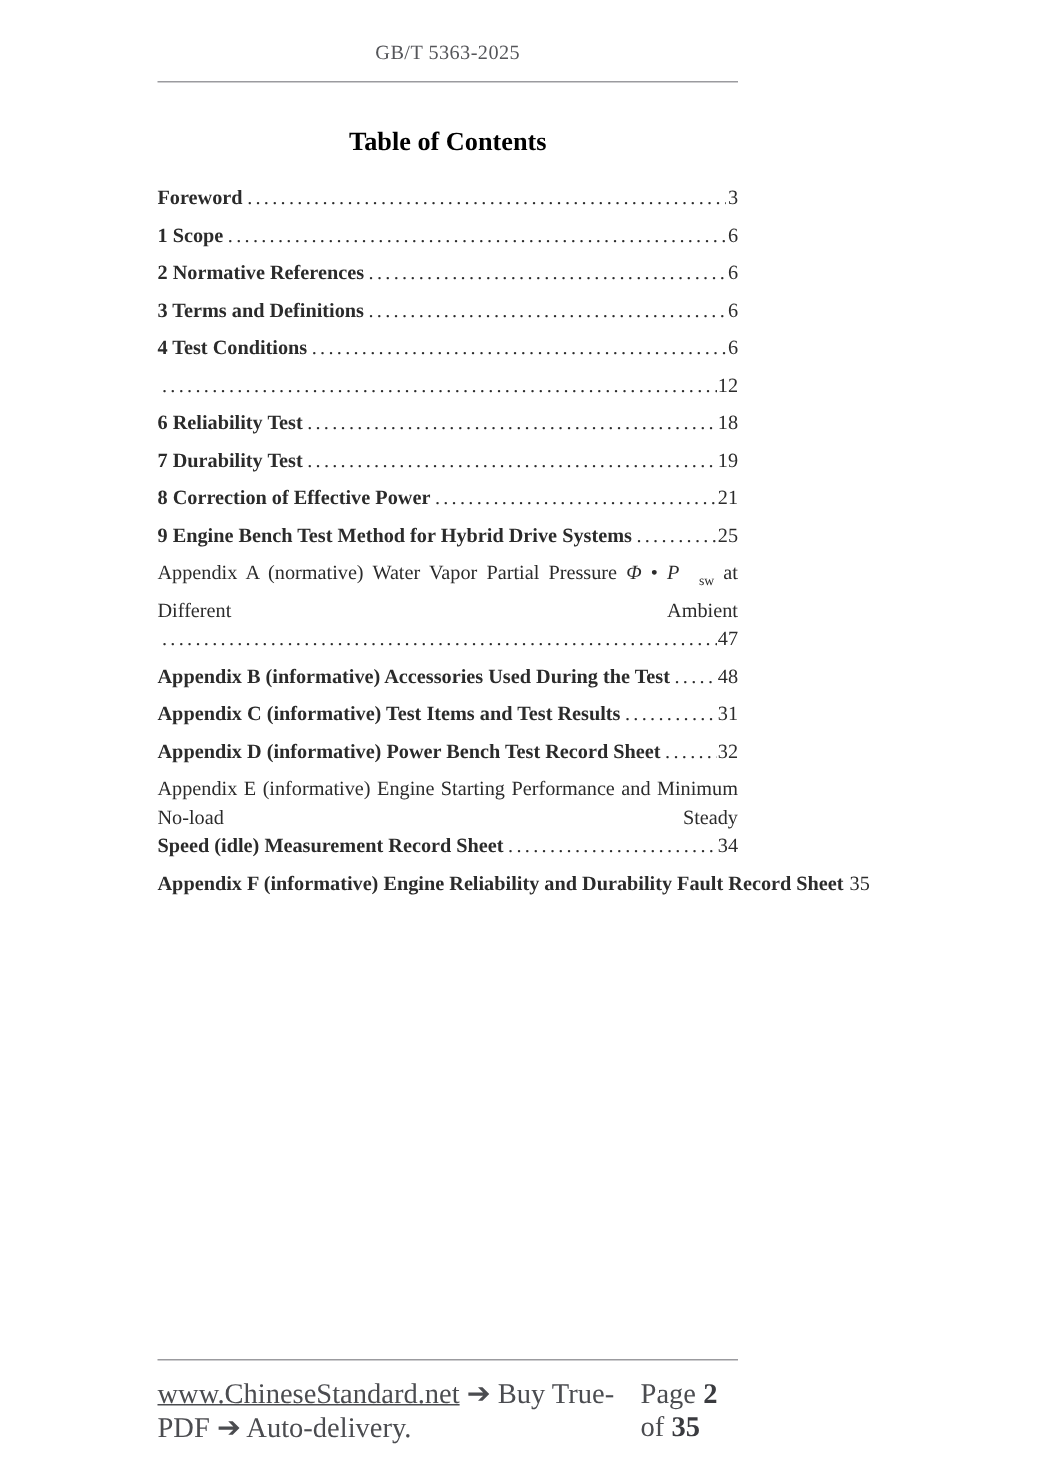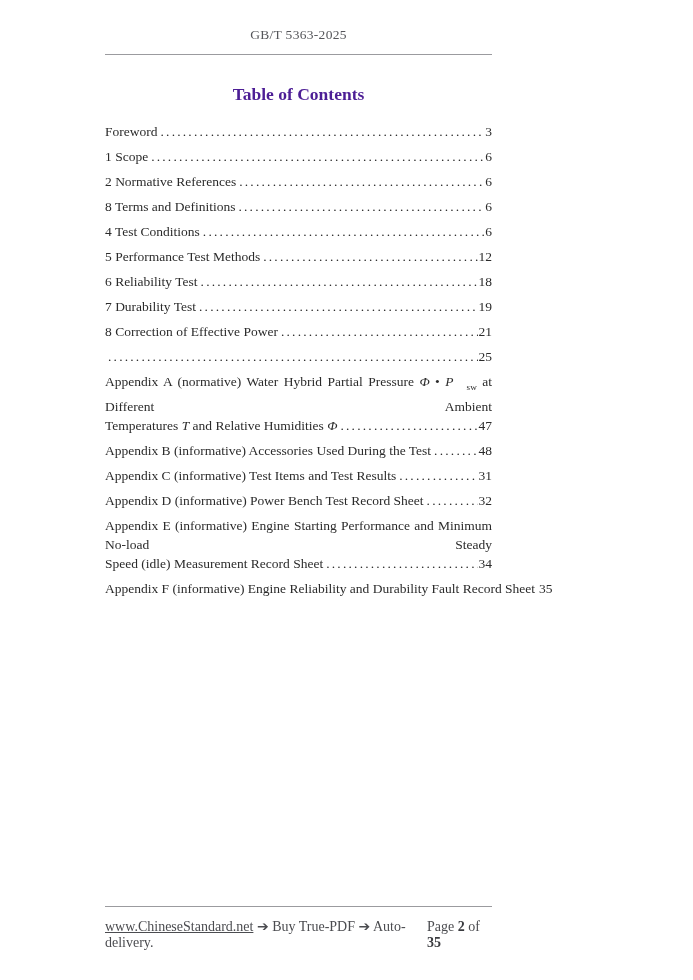--- a/index.html
+++ b/index.html
@@ -30,41 +30,42 @@
     margin-top: 11px;
     border-bottom: 1.6px solid #9b9b9f;
   }
   
   .title {
     margin: 29px 0 17px 0;
     text-align: center;
     font-size: 17.5px;
     line-height: 21px;
     font-weight: bold;
-    color: #4c1d95;
+    color: #000000;
   }
   
   .toc-entry {
     margin-bottom: 6px;
   }
   .toc-line {
     font-size: 13.5px;
     line-height: 19px;
     color: #2b2b2b;
   }
   .toc-wrap-line {
     text-align: justify;
     text-align-last: justify;
   }
   .toc-last-line {
     display: flex;
     align-items: baseline;
   }
   .toc-text {
     white-space: nowrap;
+    font-weight: bold;
   }
   .toc-dots {
     flex: 1;
     min-width: 0;
     overflow: hidden;
     white-space: nowrap;
     margin-left: 3px;
     margin-right: 1px;
   }
   .toc-dots::after {
@@ -85,21 +86,21 @@
   .footer {
     position: absolute;
     left: 105px;
     right: 102px;
     top: 906px;
     border-top: 1.6px solid #9b9b9f;
     padding-top: 11px;
     display: flex;
     justify-content: space-between;
     align-items: baseline;
-    font-size: 14px;
+    font-size: 19px;
     color: #4b4c50;
     font-family: "Liberation Serif", "DejaVu Sans", serif;
   }
   .footer-link {
     color: #4b4c50;
     text-decoration: underline;
     cursor: pointer;
   }
   .footer-right b {
     color: #3a3b3f;
@@ -134,35 +135,34 @@
       </div>
       <div class="toc-entry">
         <div class="toc-line toc-last-line">
           <span class="toc-text"><span>2 Normative References</span></span>
           <span class="toc-dots"></span>
           <span class="toc-page">6</span>
         </div>
       </div>
       <div class="toc-entry">
         <div class="toc-line toc-last-line">
-          <span class="toc-text"><span>8 Terms and Definitions</span></span>
+          <span class="toc-text"><span>3 Terms and Definitions</span></span>
           <span class="toc-dots"></span>
           <span class="toc-page">6</span>
         </div>
       </div>
       <div class="toc-entry">
         <div class="toc-line toc-last-line">
           <span class="toc-text"><span>4 Test Conditions</span></span>
           <span class="toc-dots"></span>
           <span class="toc-page">6</span>
         </div>
       </div>
       <div class="toc-entry">
         <div class="toc-line toc-last-line">
-          <span class="toc-text"><span>5 Performance Test Methods</span></span>
           <span class="toc-dots"></span>
           <span class="toc-page">12</span>
         </div>
       </div>
       <div class="toc-entry">
         <div class="toc-line toc-last-line">
           <span class="toc-text"><span>6 Reliability Test</span></span>
           <span class="toc-dots"></span>
           <span class="toc-page">18</span>
         </div>
@@ -176,28 +176,28 @@
       </div>
       <div class="toc-entry">
         <div class="toc-line toc-last-line">
           <span class="toc-text"><span>8 Correction of Effective Power</span></span>
           <span class="toc-dots"></span>
           <span class="toc-page">21</span>
         </div>
       </div>
       <div class="toc-entry">
         <div class="toc-line toc-last-line">
+          <span class="toc-text"><span>9 Engine Bench Test Method for Hybrid Drive Systems</span></span>
           <span class="toc-dots"></span>
           <span class="toc-page">25</span>
         </div>
       </div>
       <div class="toc-entry">
-        <div class="toc-line toc-wrap-line"><span>Appendix A (normative) Water Hybrid Partial Pressure </span><i>Φ</i><span> • </span><i>P</i><sub>sw</sub><span> at Different Ambient</span></div>
-        <div class="toc-line toc-last-line">
-          <span class="toc-text"><span>Temperatures </span><i>T</i><span> and Relative Humidities </span><i>Φ</i></span>
+        <div class="toc-line toc-wrap-line"><span>Appendix A (normative) Water Vapor Partial Pressure </span><i>Φ</i><span> • </span><i>P</i><sub>sw</sub><span> at Different Ambient</span></div>
+        <div class="toc-line toc-last-line">
           <span class="toc-dots"></span>
           <span class="toc-page">47</span>
         </div>
       </div>
       <div class="toc-entry">
         <div class="toc-line toc-last-line">
           <span class="toc-text"><span>Appendix B (informative) Accessories Used During the Test</span></span>
           <span class="toc-dots"></span>
           <span class="toc-page">48</span>
         </div>

